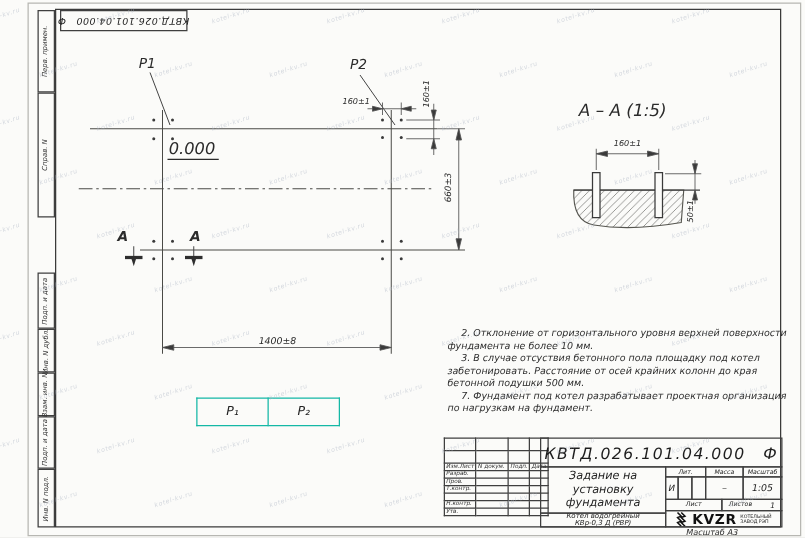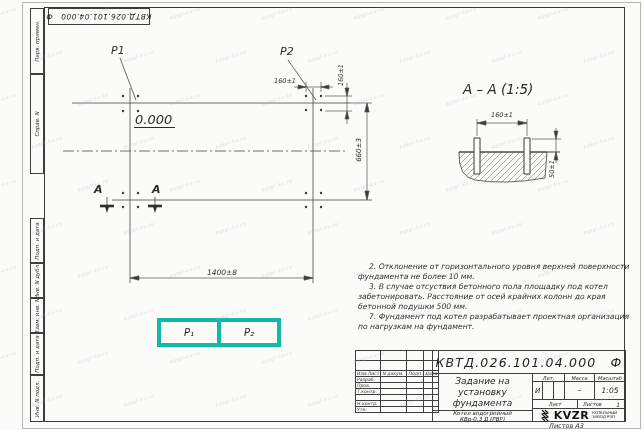--- a/index.html
+++ b/index.html
@@ -18,21 +18,21 @@
   .stamp-inner{transform:rotate(180deg);font-size:7.5px;font-style:italic;color:#222;
                letter-spacing:.4px;white-space:nowrap;}
   .stamp-inner .sfx{margin-left:8px;}
   
   .lbl{position:absolute;font-style:italic;color:#2b2b2b;white-space:nowrap;}
   .dim{font-size:6.5px;}
   .rot{transform:rotate(-90deg);transform-origin:center;}
   .lvl{border-bottom:1px solid #2b2b2b;padding:0 3px 0 1px;}
   
   .ltable{left:157px;top:318px;border-collapse:collapse;}
-  .ltable td{border:4px solid #14b8a6;width:54px;text-align:center;font-style:italic;color:#222;}
+  .ltable td{border:1px solid #14b8a6;width:54px;text-align:center;font-style:italic;color:#222;}
   .ltable .hd td{height:19px;font-size:10px;}
   .ltable .vl td{height:17px;font-size:10px;}
   
   .notes{left:358px;top:262px;width:278px;font-size:7.6px;line-height:10px;
          font-style:italic;color:#2d2d2d;}
   .notes p{margin:0;text-indent:11px;}
   
   .cell{position:absolute;border:1px solid #3f3f3f;box-sizing:border-box;display:flex;
         align-items:center;justify-content:center;font-style:italic;color:#222;}
   .rev{position:absolute;left:355px;top:350px;border-collapse:collapse;table-layout:fixed;}
@@ -288,21 +288,21 @@
       <svg width="10" height="12" viewBox="0 0 10 12">
         <path d="M1,1 L4,4 L1,5 L4,8 L1,9 L4,12 M4,1 L7,4 L4,5 L7,8 L4,9 L7,12" stroke="#111" stroke-width="1.2" fill="none"></path>
       </svg>
       <span class="logo-kvzr">KVZR</span>
       <span class="logo-cap">
         <span>КОТЕЛЬНЫЙ</span><br>
         <span>ЗАВОД РЭП</span>
       </span>
     </div>
   </div>
-  <div class="lbl" style="left:549px;top:422px;font-size:6.5px;">Листов А3</div>
+  <div class="lbl" style="left:549px;top:422px;font-size:6.5px;">Масштаб А3</div>
 
   <div id="wm-layer" class="abs" style="left:0;top:0;width:644px;height:430px;">
       <span class="wm" style="left: -15px; top: 10px;">kotel-kv.ru</span>
       <span class="wm" style="left: 77px; top: 10px;">kotel-kv.ru</span>
       <span class="wm" style="left: 169px; top: 10px;">kotel-kv.ru</span>
       <span class="wm" style="left: 261px; top: 10px;">kotel-kv.ru</span>
       <span class="wm" style="left: 353px; top: 10px;">kotel-kv.ru</span>
       <span class="wm" style="left: 445px; top: 10px;">kotel-kv.ru</span>
       <span class="wm" style="left: 537px; top: 10px;">kotel-kv.ru</span>
       <span class="wm" style="left: 31px; top: 53px;">kotel-kv.ru</span>

